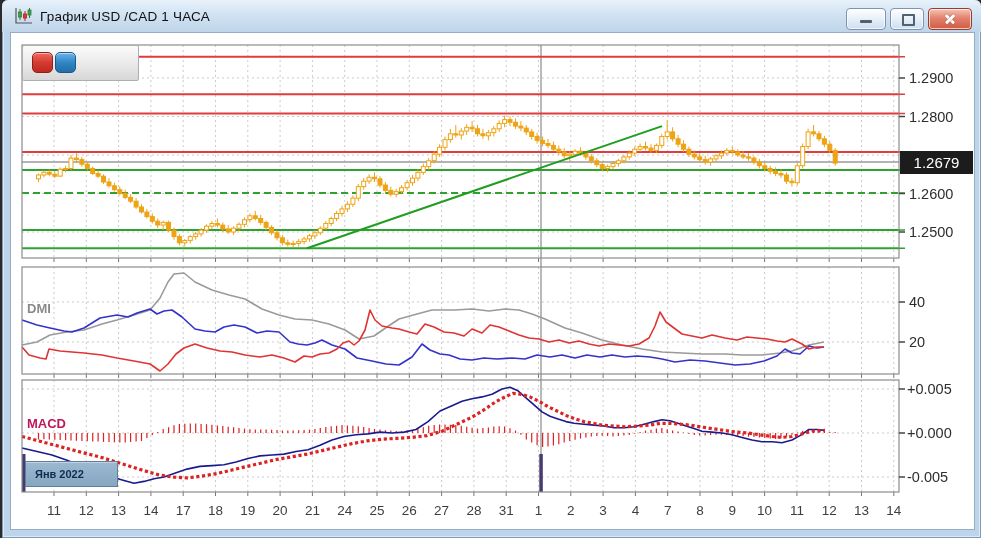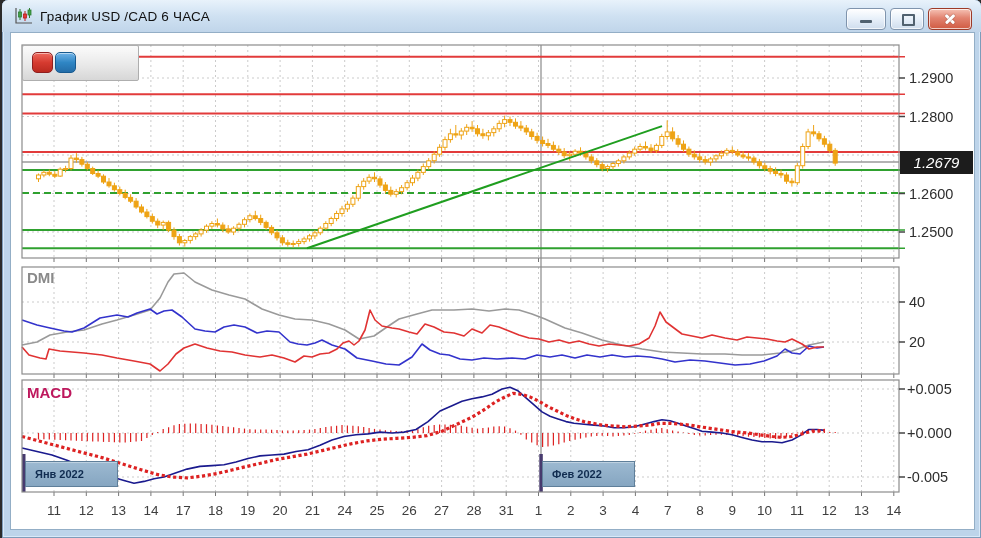--- a/index.html
+++ b/index.html
@@ -21,48 +21,48 @@
   .glyph-x1{transform:translate(-50%,-50%) rotate(45deg);}
   .glyph-x2{transform:translate(-50%,-50%) rotate(-45deg);}
   .client{position:absolute;left:8px;top:32px;width:965px;height:498px;background:#ffffff;
     box-shadow:inset 0 0 0 1px #93aec6;}
   .client svg{position:absolute;left:0;top:0;}
   .toolbar-chip{position:absolute;left:12px;top:13px;width:115px;height:34px;
     background:linear-gradient(#fbfbfb,#e9e9e9 55%,#d7d7d7);border:1px solid #aeaeae;border-radius:2px;}
   .sq{position:absolute;top:6px;width:21px;height:21px;border-radius:5px;padding:0;cursor:pointer;}
   .sq.red{left:9px;border:1px solid #8f1f1f;background:linear-gradient(#ef6a5e,#d63b30 50%,#bb2a20);box-shadow:inset 0 1px 0 rgba(255,255,255,.5);}
   .sq.blue{left:32px;border:1px solid #175a90;background:linear-gradient(#6fb3e8,#2f86c4 50%,#246da8);box-shadow:inset 0 1px 0 rgba(255,255,255,.5);}
-  .ind-label{position:absolute;font-size:15px;font-weight:bold;}
+  .ind-label{position:absolute;font-size:13px;font-weight:bold;margin-top:32px;}
   .ind-label.dmi{left:17px;top:237px;color:#8a8a8a;}
   .ind-label.macd{left:17px;top:352px;color:#be185d;}
   .month-tag{position:absolute;width:82px;height:24px;line-height:24px;padding-left:9px;
     background:linear-gradient(#9cb9d1,#86a6c1);border:1px solid #5f7f9a;color:#102c50;
     font-size:11px;font-weight:bold;box-shadow:inset 0 1px 0 rgba(255,255,255,.35);}
   .month-tag.jan{left:15px;top:429px;}
   .month-tag.feb{left:532px;top:429px;}
   .price-tag{position:absolute;left:890px;top:119px;width:73px;height:23px;line-height:23px;
-    background:#1c1c1c;color:#ffffff;font-size:15px;text-align:center;font-style:italic;}
+    background:#1c1c1c;color:#ffffff;font-size:15px;text-align:center;}
 </style>
 </head>
 <body>
 
 <div class="window">
   <div class="titlebar">
     <span class="app-icon">
       <svg width="20" height="20" viewBox="0 0 20 20">
         <path d="M2 2 v15 h16" stroke="#555" stroke-width="1.2" fill="none"></path>
         <line x1="6" y1="3" x2="6" y2="14" stroke="#2e7d32" stroke-width="1"></line>
         <rect x="4.5" y="6" width="3" height="5" fill="#43a047" stroke="#2e7d32" stroke-width="0.8"></rect>
         <line x1="11" y1="5" x2="11" y2="15" stroke="#b71c1c" stroke-width="1"></line>
         <rect x="9.5" y="8" width="3" height="4" fill="#e53935" stroke="#b71c1c" stroke-width="0.8"></rect>
         <line x1="15.5" y1="2" x2="15.5" y2="12" stroke="#2e7d32" stroke-width="1"></line>
         <rect x="14" y="4" width="3" height="5" fill="#43a047" stroke="#2e7d32" stroke-width="0.8"></rect>
       </svg>
     </span>
-    <span class="title">График USD /CAD  6 ЧАСА</span>
+    <span class="title">График USD /CAD  1 ЧАСА</span>
     <div class="win-buttons">
       <div class="wbtn min">
           <span class="glyph-min"></span>
         </div>
       <div class="wbtn max">
           <span class="glyph-max"></span>
         </div>
       <div class="wbtn close">
           <span class="glyph-x1"></span>
           <span class="glyph-x2"></span>
@@ -791,17 +791,16 @@
 
     <div class="toolbar-chip">
       <button class="sq red"></button>
       <button class="sq blue"></button>
     </div>
 
     <div class="ind-label dmi">DMI</div>
     <div class="ind-label macd">MACD</div>
 
     <div class="month-tag jan">Янв 2022</div>
-    <div class="month-tag feb">Фев 2022</div>
 
     <div class="price-tag">1.2679</div>
   </div>
 </div>
 
 </body></html>

